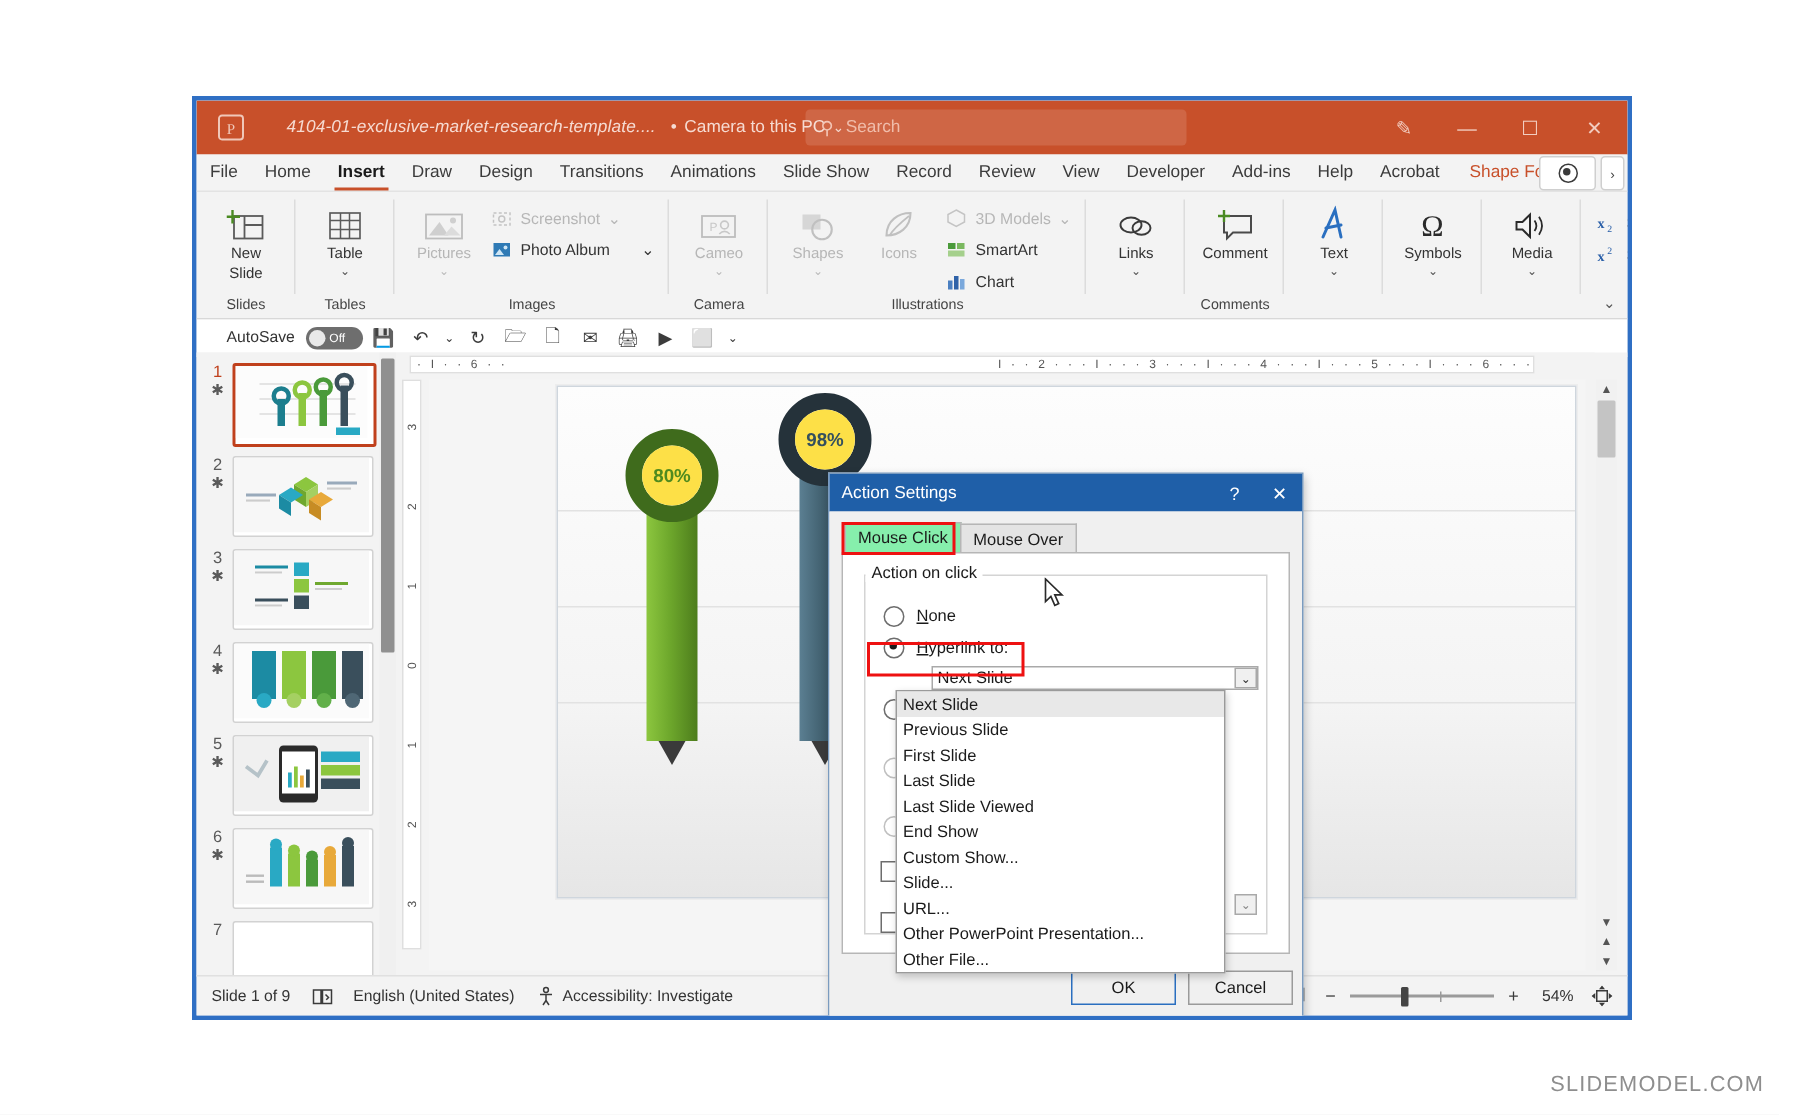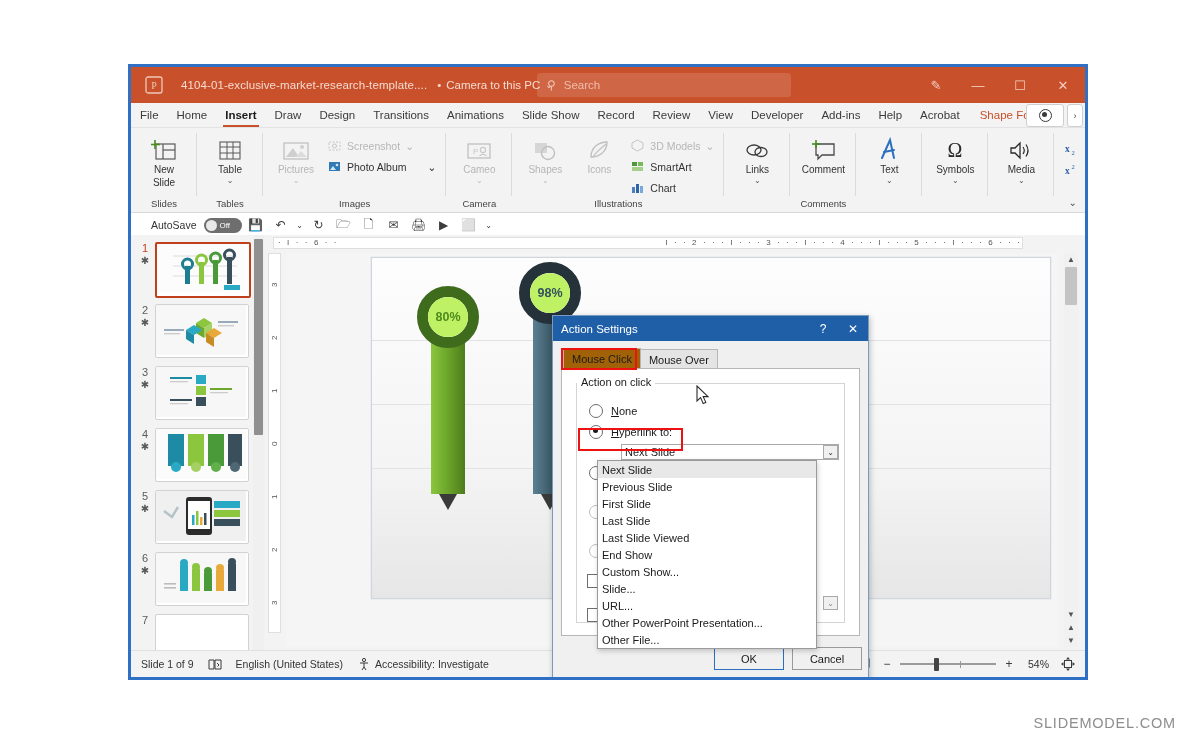--- a/index.html
+++ b/index.html
@@ -12,21 +12,21 @@
   .app-window{
     position:absolute;left:128px;top:64px;width:960px;height:616px;
     background:#f3f3f3;border:3px solid #2f6fc4;box-sizing:border-box;
     overflow:hidden;
   }
 
   
   .titlebar{height:36px;background:#c8502a;display:flex;align-items:center;position:relative;}
   .pp-logo{width:26px;height:22px;margin-left:10px;display:flex;align-items:center;justify-content:center;}
   .pp-logo svg{display:block;}
-  .doc-title{color:#f6dbd2;font-size:11.5px;margin-left:14px;white-space:nowrap;letter-spacing:.1px;}
+  .doc-title{color:#f6dbd2;font-size:11.5px;margin-left:24px;white-space:nowrap;letter-spacing:.1px;font-style:italic;}
   .saved-state{color:#f6dbd2;font-size:11.5px;margin-left:10px;display:flex;align-items:center;gap:5px;}
   .saved-state .chev{font-size:9px;opacity:.95;}
   .search-box{
     position:absolute;left:406px;top:6px;width:254px;height:24px;
     background:#d1apacity;background:#d6apacity;
     background:rgba(255,255,255,0.13);border-radius:3px;
     display:flex;align-items:center;padding-left:10px;gap:8px;box-sizing:border-box;
   }
   .search-box .ico{color:#f3c5b5;font-size:12px;}
   .search-box .ph{color:#f0bdab;font-size:11.5px;}
@@ -108,21 +108,21 @@
          border:1px solid #cfd6dd;box-shadow:0 0 0 1px rgba(0,0,0,.03);overflow:hidden;}
   .slide-bg{position:absolute;inset:0;background:linear-gradient(180deg,#fdfdfd 0%,#f4f4f4 62%,#e6e6e6 100%);}
   .gridline{position:absolute;left:0;right:0;height:1px;background:#e2e2e2;}
 
   .ribbon-chart{position:absolute;}
   .rib-stem{position:absolute;left:50%;transform:translateX(-50%);width:34px;border-radius:3px 3px 0 0;}
   .rib-tip{position:absolute;left:50%;transform:translateX(-50%);width:0;height:0;
            border-left:9px solid transparent;border-right:9px solid transparent;}
   .rib-circle{position:absolute;left:50%;transform:translateX(-50%);width:62px;height:62px;border-radius:50%;
               display:flex;align-items:center;justify-content:center;box-sizing:border-box;}
-  .rib-inner{width:40px;height:40px;border-radius:50%;background:#bef264;display:flex;align-items:center;
+  .rib-inner{width:40px;height:40px;border-radius:50%;background:#fde047;display:flex;align-items:center;
              justify-content:center;font-size:12.5px;font-weight:bold;}
 
   .clickbtn{position:absolute;background:#29a9c4;color:#fff;font-size:12.5px;font-weight:bold;
             display:flex;align-items:center;justify-content:center;border-radius:2px;}
   .handle{position:absolute;width:7px;height:7px;border-radius:50%;background:#fff;border:1px solid #5a9bd5;}
   .rot-handle{position:absolute;width:17px;height:17px;border-radius:50%;border:1.4px solid #666;}
   .rot-stick{position:absolute;width:1.4px;background:#666;}
 
   .vscroll{position:absolute;right:7px;top:18px;width:14px;bottom:4px;background:#f1f1f1;}
   .vs-arrow{position:absolute;left:1px;width:12px;height:13px;display:flex;align-items:center;justify-content:center;font-size:8px;color:#555;}
@@ -144,21 +144,21 @@
   .dialog{position:absolute;left:421px;top:248px;width:317px;height:368px;background:#f0f0f0;
           border:1px solid #7a9bbf;box-sizing:border-box;box-shadow:1px 2px 6px rgba(0,0,0,.25);}
   .dlg-title{height:25px;background:#1f5fa8;display:flex;align-items:center;color:#fff;font-size:11.5px;
              padding-left:8px;position:relative;}
   .dlg-title .ctrls{position:absolute;right:0;top:0;height:25px;display:flex;align-items:center;}
   .dlg-title .cb{width:30px;height:25px;display:flex;align-items:center;justify-content:center;font-size:12px;color:#fff;}
   .dlg-body{position:absolute;left:0;right:0;top:25px;bottom:0;background:#f0f0f0;padding:8px 8px 0 8px;box-sizing:border-box;}
   .tabrow{display:flex;align-items:flex-end;height:20px;position:relative;margin-left:2px;}
   .dtab{height:19px;border:1px solid #b6b6b6;border-bottom:none;background:#e4e4e4;font-size:11px;color:#1a1a1a;
         display:flex;align-items:center;padding:0 8px;margin-right:-1px;}
-  .dtab.sel{background:#a16207;height:20px;}
+  .dtab.sel{background:#86efac;height:20px;}
   .tabpanel{position:absolute;left:8px;right:8px;top:52px;bottom:46px;background:#fff;border:1px solid #b6b6b6;}
   .fieldset{position:absolute;left:14px;right:14px;top:14px;bottom:12px;border:1px solid #d4d4d4;}
   .fs-legend{position:absolute;left:0;top:-8px;background:#fff;padding:0 4px;font-size:11px;color:#1a1a1a;}
   .radio-row{display:flex;align-items:center;gap:8px;height:21px;padding-left:12px;font-size:11px;color:#1a1a1a;}
   .radio{width:12px;height:12px;border-radius:50%;border:1px solid #6d6d6d;background:#fff;position:relative;flex:none;}
   .radio.on:after{content:"";position:absolute;left:2.5px;top:2.5px;width:5px;height:5px;border-radius:50%;background:#1a1a1a;}
   .radio.dim{border-color:#c0c0c0;}
   .u{text-decoration:underline;}
   .combo{position:absolute;left:44px;width:218px;height:16px;border:1px solid #a9a9a9;background:#fff;
          display:flex;align-items:center;font-size:11px;color:#1a1a1a;padding-left:3px;box-sizing:border-box;}

